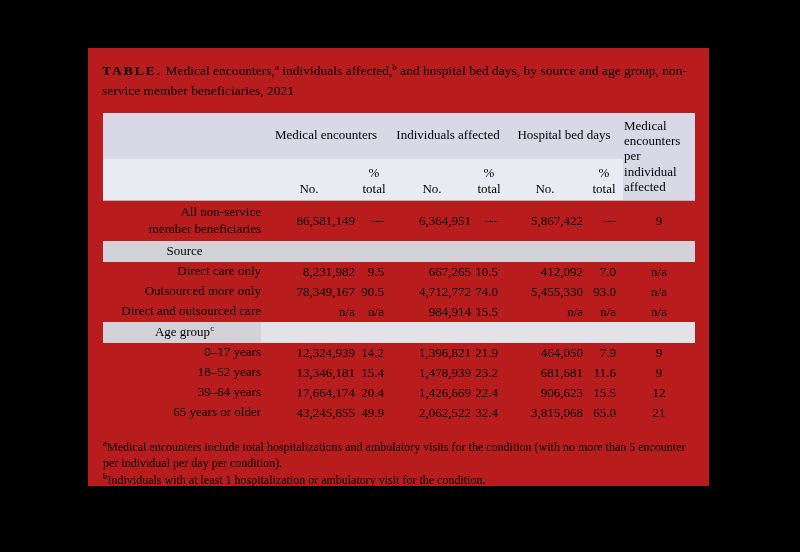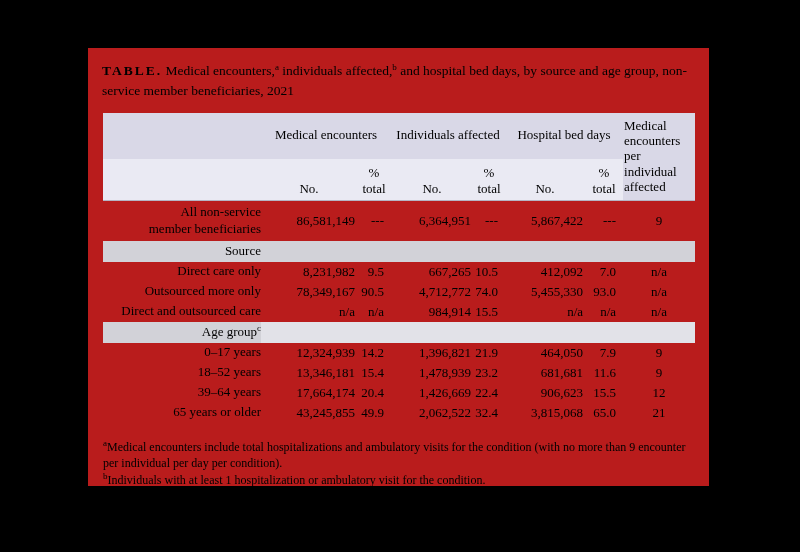--- a/index.html
+++ b/index.html
@@ -35,21 +35,21 @@
     line-height:1.16;padding:2px 1px;
   }
   thead .bline{border-bottom:1px solid #b5b5c4;}
   .data-row td{height:20px;vertical-align:middle;}
   .total-row td{height:40px;}
   .c-label{text-align:right;padding-left:5px;white-space:pre-line;line-height:1.3;}
   .num{text-align:right;padding-right:2px;}
   .pct{text-align:right;padding-right:7px;}
   .ctr{text-align:center;}
   .section-row td{height:21px;vertical-align:middle;}
-  .sec-label{background:#d2d2d8;text-align:right;padding-left:5px;}
+  .sec-label{background:#d2d2d8;text-align:center;padding-left:5px;}
   .sec-rest-dark{background:#d2d2d8;}
   .sec-rest-light{background:#e2e2e8;}
   .footnotes{margin:16px 14px 0 15px;}
   .footnote{margin:0;font-size:12px;line-height:1.4;color:#000;}
 </style>
 </head>
 <body>
 
 <div class="panel">
 
@@ -174,17 +174,17 @@
           <td class="num">2,062,522</td>
           <td class="pct">32.4</td>
           <td class="num">3,815,068</td>
           <td class="pct">65.0</td>
           <td class="ctr">21</td>
         </tr>
       </tbody>
   </table>
 
   <div class="footnotes">
-    <p class="footnote"><sup>a</sup><span>Medical encounters include total hospitalizations and ambulatory visits for the condition (with no more than 9 encounter per individual per day per condition).</span></p>
+    <p class="footnote"><sup>a</sup><span>Medical encounters include total hospitalizations and ambulatory visits for the condition (with no more than 5 encounter per individual per day per condition).</span></p>
     <p class="footnote"><sup>b</sup><span>Individuals with at least 1 hospitalization or ambulatory visit for the condition.</span></p>
   </div>
 
 </div>
 
 </body></html>

